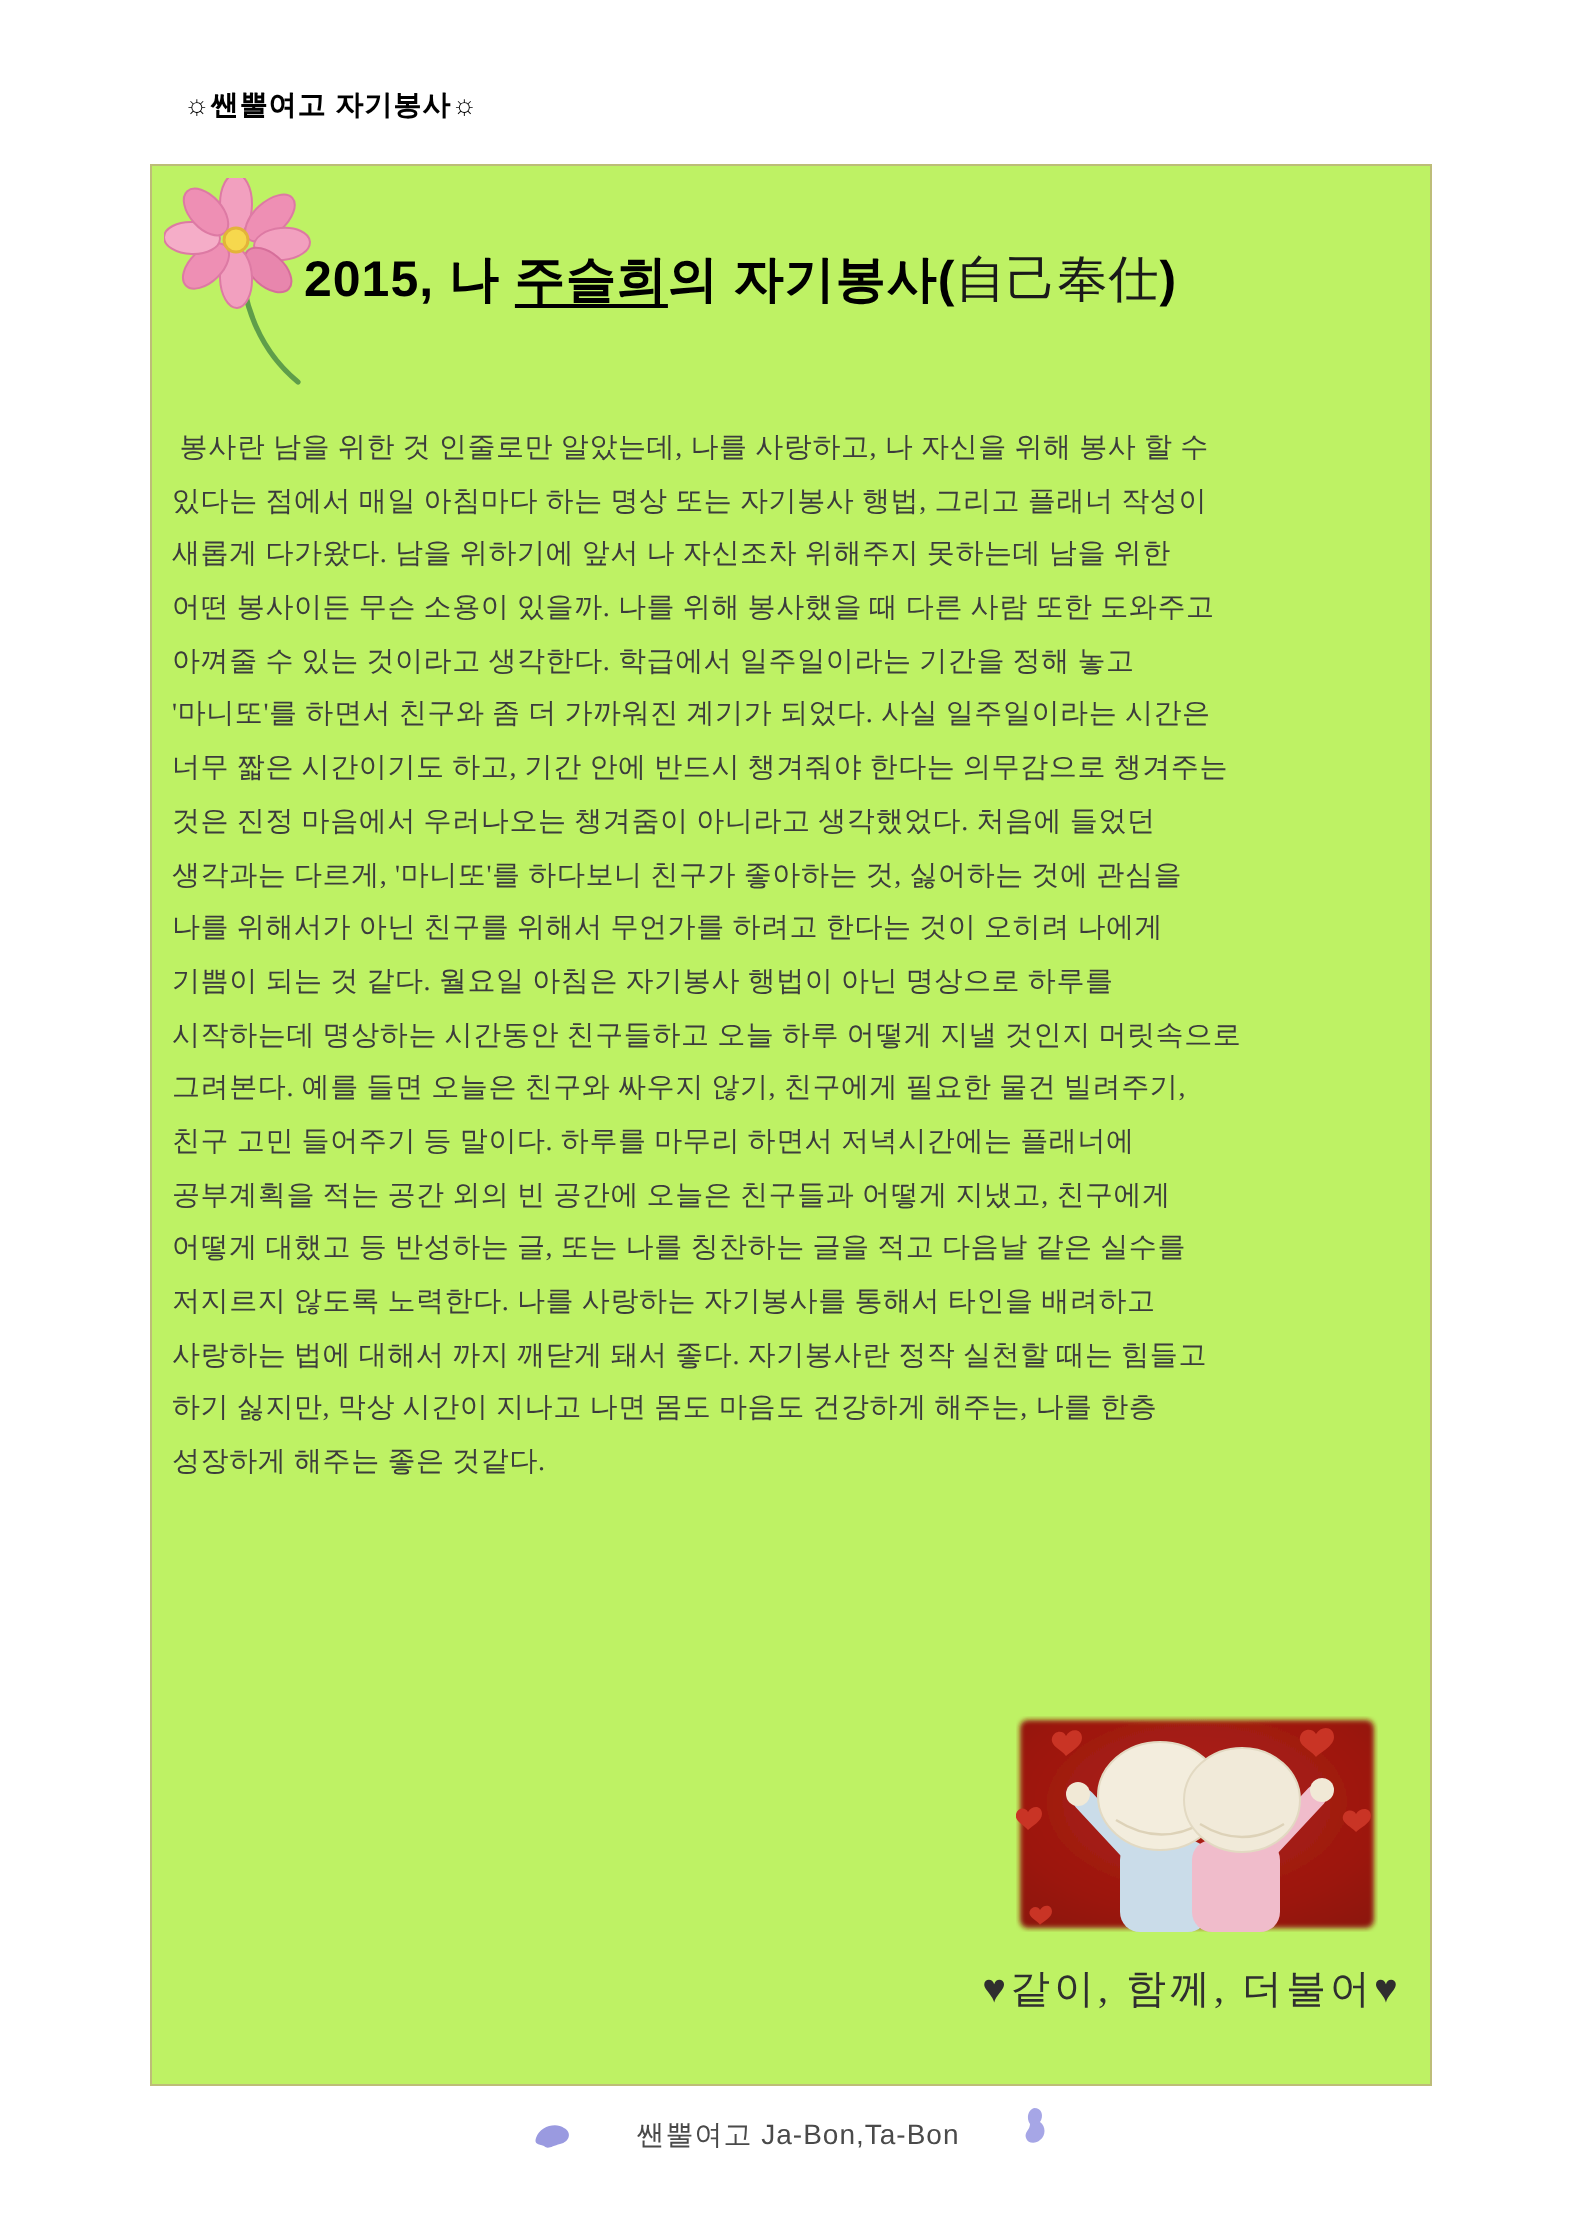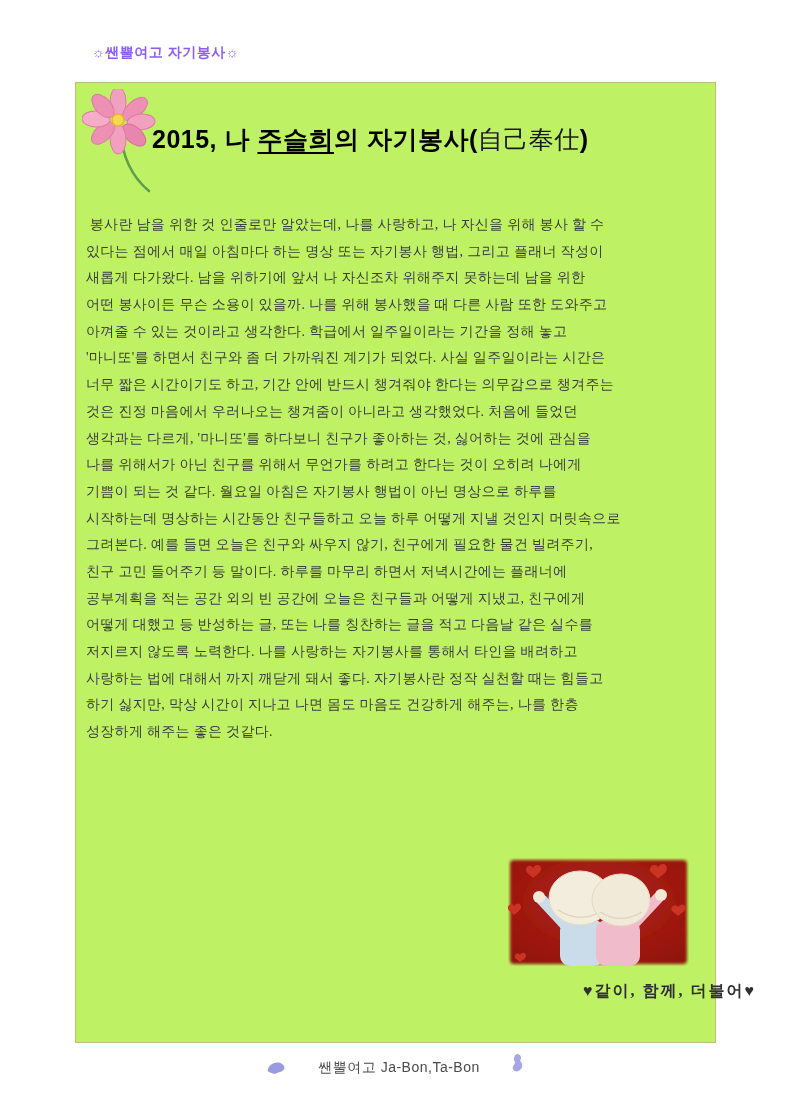--- a/index.html
+++ b/index.html
@@ -12,21 +12,21 @@
     overflow: hidden;
     font-family: "Liberation Sans", "DejaVu Sans", sans-serif;
   }
 
   
   .school-label {
     position: absolute;
     left: 92px; top: 44px;
     font-size: 14px;
     font-weight: bold;
-    color: #8b5cf6;
+    color: #000000;
     letter-spacing: 0.5px;
   }
   .badge-wrap { position: absolute; left: 570px; top: 20px; width: 160px; height: 50px; }
   .badge-light {
     position: absolute; left: 3px; top: 15px;
     width: 76px; height: 13px;
     background: #ffffb3;
   }
   .badge-main {
     position: absolute; left: 5px; top: 26px;
@@ -87,26 +87,25 @@
 
   .hug-img {
     position: absolute;
     left: 432px; top: 775px;
     width: 181px; height: 108px;
   }
   .hug-caption {
     position: absolute;
     left: 360px; top: 898px;
     width: 320px;
-    text-align: right;
+    text-align: center;
     font-family: "Liberation Serif", "DejaVu Serif", serif;
-    font-size: 16px;
+    font-size: 20px;
     color: #2f2f2f;
     letter-spacing: 2px;
-    font-weight: bold;
   }
 
   
   .footer {
     position: absolute;
     left: 0; top: 1057px;
     width: 792px;
     display: flex;
     align-items: center;
     justify-content: center;

